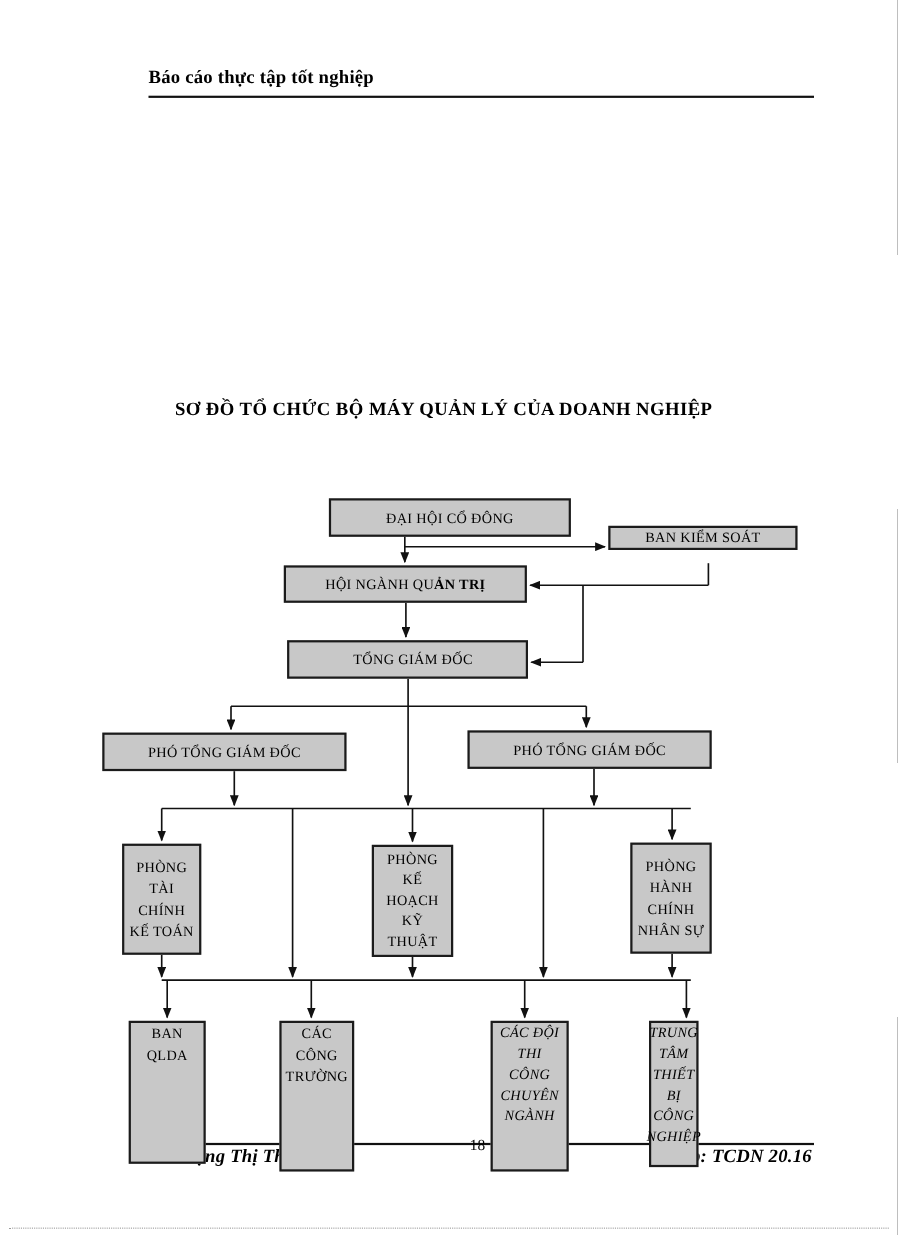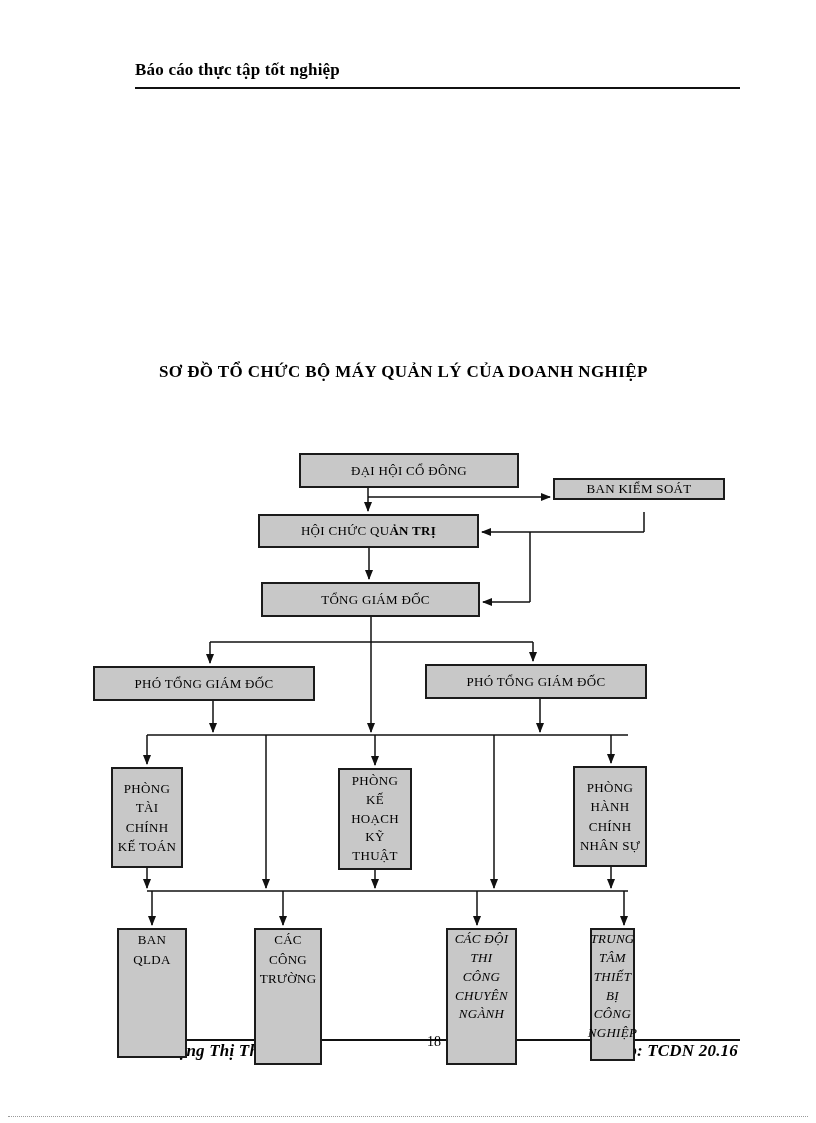--- a/index.html
+++ b/index.html
@@ -142,21 +142,21 @@
 
   <div class="obox" style="left:257px;top:453px;width:220px;height:35px;margin-left:42px;">
     <span class="lbl">ĐẠI HỘI CỔ ĐÔNG</span>
   </div>
 
   <div class="obox" style="left:553px;top:478px;width:172px;height:22px;">
     <span class="lbl">BAN KIỂM SOÁT</span>
   </div>
 
   <div class="obox" style="left:258px;top:514px;width:221px;height:34px;">
-    <span class="lbl"><span>HỘI CHỨC QU</span><span class="bold-part">ẢN TRỊ</span></span>
+    <span class="lbl"><span>HỘI NGÀNH QU</span><span class="bold-part">ẢN TRỊ</span></span>
   </div>
 
   <div class="obox" style="left:261px;top:582px;width:219px;height:35px;padding-left:10px;">
     <span class="lbl">TỔNG GIÁM ĐỐC</span>
   </div>
 
   <div class="obox" style="left:93px;top:666px;width:222px;height:35px;">
     <span class="lbl">PHÓ TỔNG GIÁM ĐỐC</span>
   </div>
 

